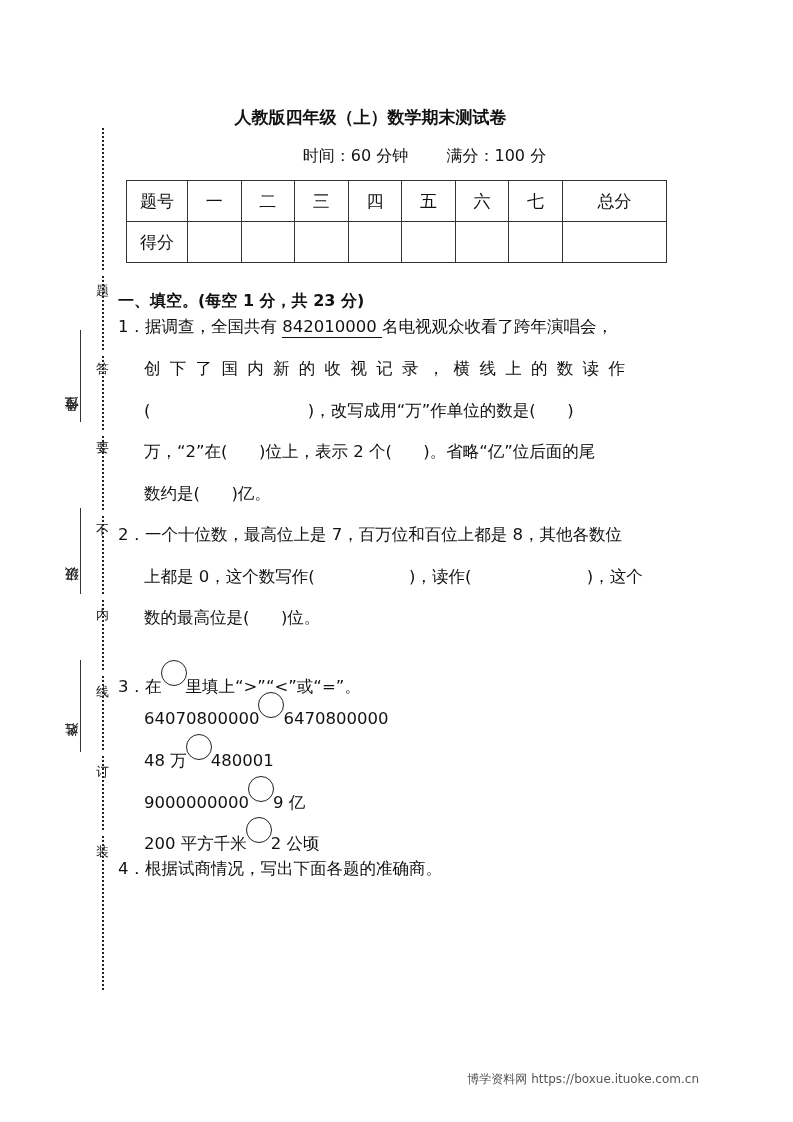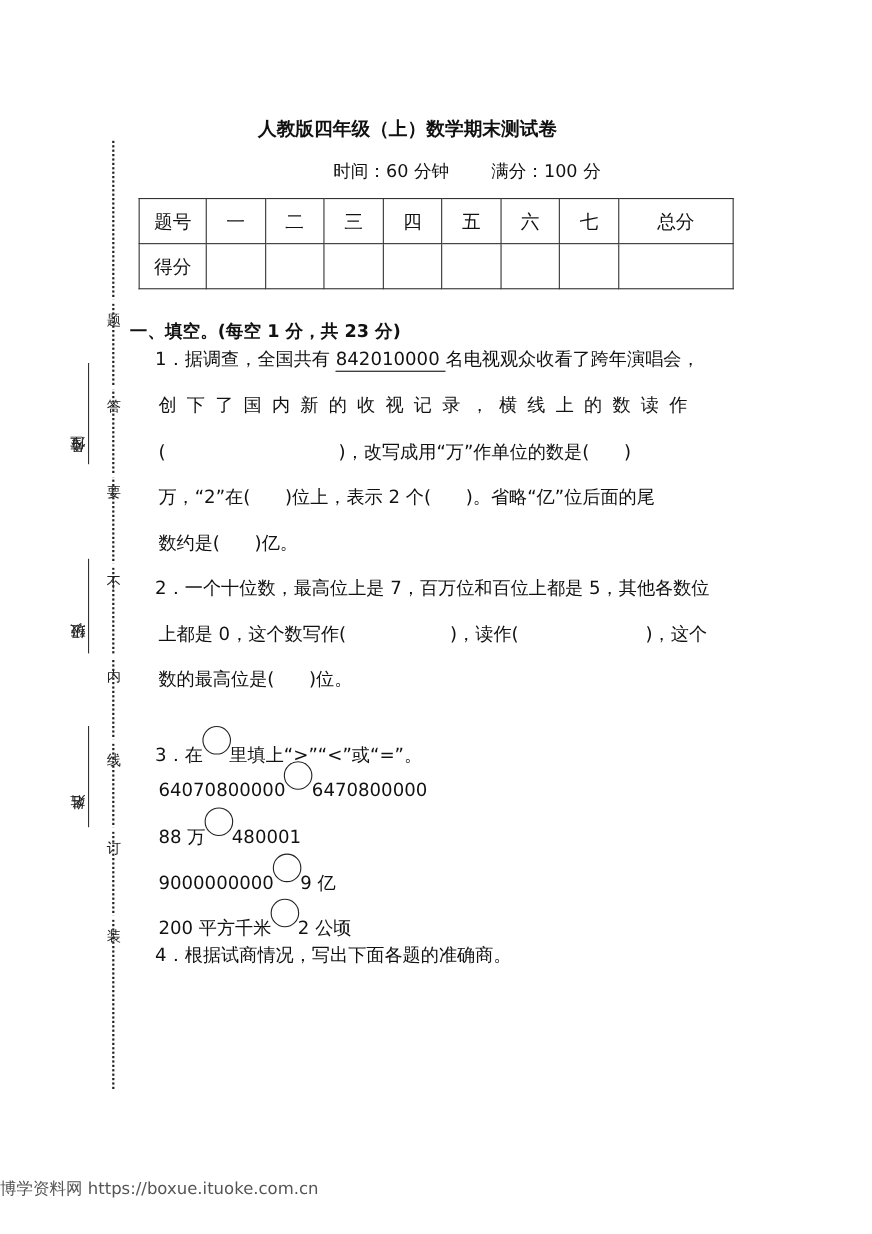--- a/index.html
+++ b/index.html
@@ -9,29 +9,29 @@
   .title{left:0;width:793px;top:106px;text-align:center;font-size:17px;font-weight:bold;padding-left:-10px;}
   .title span{position:relative;left:-26px;}
   .subtitle{left:0;width:793px;top:146px;text-align:center;font-size:16px;padding-left:28px;}
   .subtitle span{position:relative;left:0px;}
   table.score{position:absolute;left:126px;top:180px;border-collapse:collapse;width:541px;height:83px;font-size:17px;}
   table.score td{border:1px solid #333;text-align:center;padding:0;}
   table.score td.hdr{width:60px;margin-left:39px;}
   .sec{left:118px;top:274px;font-size:16px;font-weight:bold;margin-top:17px;}
   .line{font-size:16.5px;white-space:nowrap;}
   .indent{left:144px;}
-  .num{left:118px;margin-left:23px;}
+  .num{left:118px;}
   .u{border-bottom:1px solid #111;padding-bottom:1px;}
   .spaced{letter-spacing:9.3px;}
   .circle{display:inline-block;width:24px;height:24px;border:1px solid #222;border-radius:50%;vertical-align:6px;margin:0 -1px;}
   .dots{left:102px;top:128px;height:862px;width:0;border-left:2.5px dotted #222;}
   .vtext{writing-mode:vertical-rl;font-size:14px;color:#222;}
   .mk{position:absolute;left:93px;font-size:13px;background:#fff;writing-mode:vertical-rl;color:#222;padding:2px 0;}
   .blank{position:absolute;left:80px;width:0;border-left:1px solid #333;}
-  .footer{left:0;width:699px;top:1071px;text-align:left;font-size:15px;color:#555;}
+  .footer{left:0;width:699px;top:1071px;text-align:right;font-size:12px;color:#555;}
 </style>
 </head>
 <body>
 
 <div class="abs dots"></div>
 <span class="mk" style="top:272px">题</span>
 <span class="mk" style="top:350px">答</span>
 <span class="mk" style="top:430px">要</span>
 <span class="mk" style="top:512px">不</span>
 <span class="mk" style="top:595px">内</span>
@@ -84,33 +84,33 @@
 
 <div class="abs line num" style="top:316px">
   <span>1．</span><span>据调查，全国共有 </span><span class="u">842010000 </span><span>名电视观众收看了跨年演唱会，</span>
 </div>
 <div class="abs line indent spaced" style="top:358px">创下了国内新的收视记录，横线上的数读作</div>
 <div class="abs line indent" style="top:400px;white-space:pre">(                              )，改写成用“万”作单位的数是(      )</div>
 <div class="abs line indent" style="top:441px;white-space:pre">万，“2”在(      )位上，表示 2 个(      )。省略“亿”位后面的尾</div>
 <div class="abs line indent" style="top:483px;white-space:pre">数约是(      )亿。</div>
 
 <div class="abs line num" style="top:524px">
-  <span>2．</span><span>一个十位数，最高位上是 7，百万位和百位上都是 5，其他各数位</span>
+  <span>2．</span><span>一个十位数，最高位上是 7，百万位和百位上都是 8，其他各数位</span>
 </div>
 <div class="abs line indent" style="top:566px;white-space:pre">上都是 0，这个数写作(                  )，读作(                      )，这个</div>
 <div class="abs line indent" style="top:607px;white-space:pre">数的最高位是(      )位。</div>
 
 <div class="abs line num" style="top:660px">
   <span>3．</span><span>在</span><span class="circle"></span><span>里填上“&gt;”“&lt;”或“=”。</span>
 </div>
 <div class="abs line indent" style="top:692px">
   <span>64070800000</span><span class="circle"></span><span>6470800000</span>
 </div>
 <div class="abs line indent" style="top:734px">
-  <span>88 万</span><span class="circle"></span><span>480001</span>
+  <span>48 万</span><span class="circle"></span><span>480001</span>
 </div>
 <div class="abs line indent" style="top:776px">
   <span>9000000000</span><span class="circle"></span><span>9 亿</span>
 </div>
 <div class="abs line indent" style="top:817px">
   <span>200 平方千米</span><span class="circle"></span><span>2 公顷</span>
 </div>
 
 <div class="abs line num" style="top:858px">
   <span>4．</span><span>根据试商情况，写出下面各题的准确商。</span>

